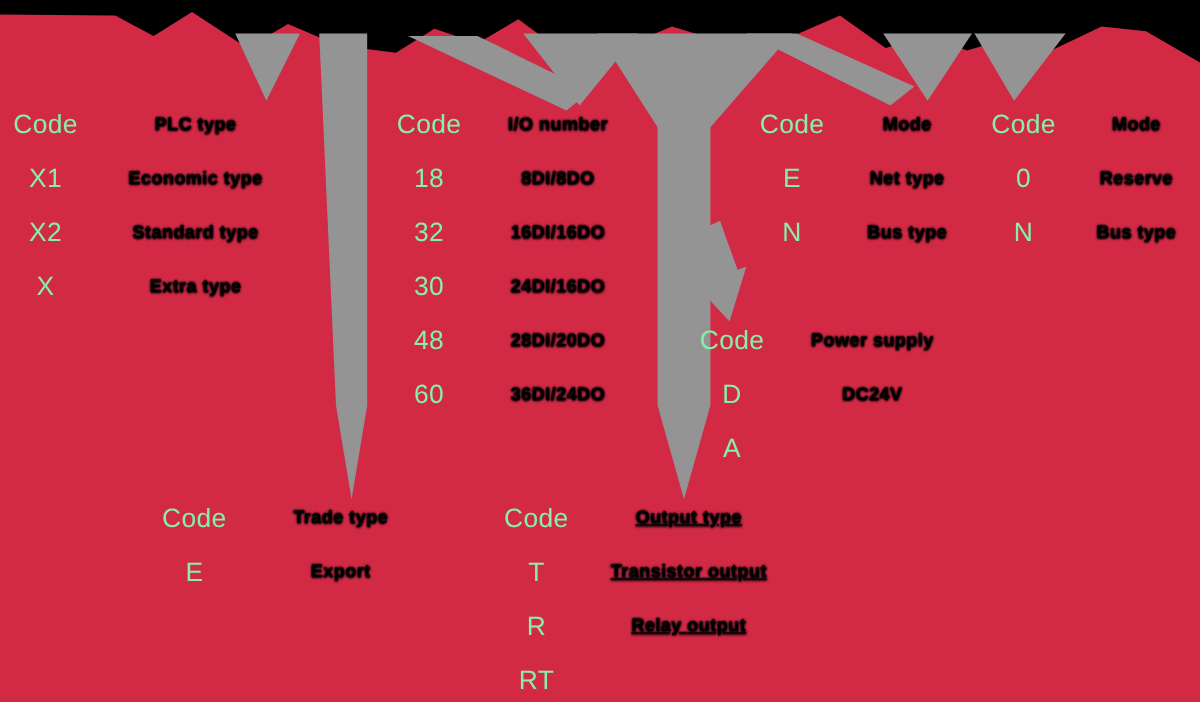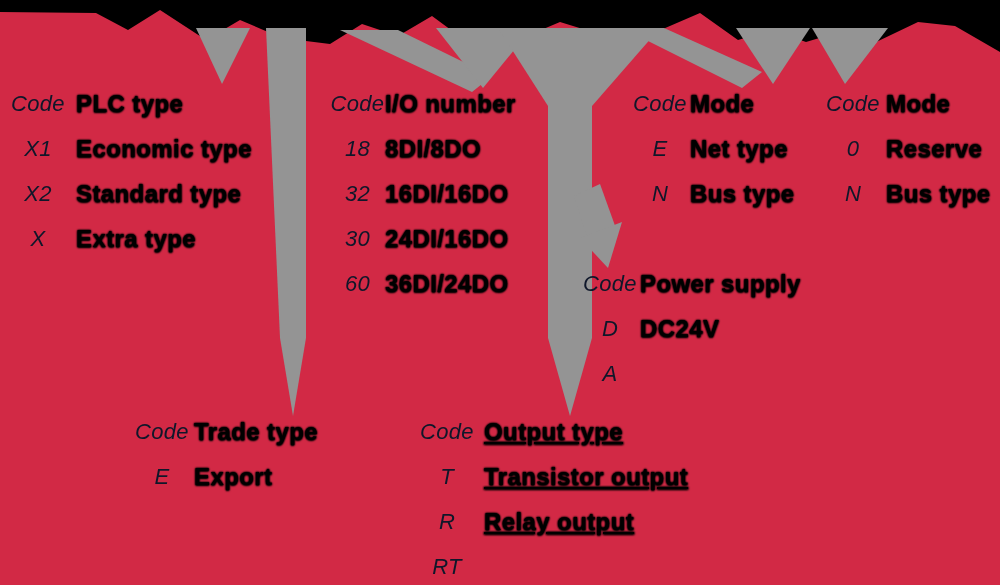--- a/index.html
+++ b/index.html
@@ -5,26 +5,25 @@
   html,body{margin:0;padding:0;}
   body{
     width:1000px;height:585px;position:relative;overflow:hidden;
     background:#d22945;
     font-family:"Liberation Sans", sans-serif;
   }
   #art{position:absolute;left:0;top:0;z-index:0;}
   .tbl{position:absolute;z-index:1;}
   .row{display:flex;height:45px;align-items:center;}
   .code{
-    color:#0f172a;font-size:22px;text-align:center;flex:0 0 auto;
+    color:#86efac;font-size:22px;text-align:center;flex:0 0 auto;
     letter-spacing:0.3px;
-    font-style:italic;
   }
   .val{
-    color:#000;font-weight:700;font-size:24px;text-align:left;flex:0 0 auto;
+    color:#000;font-weight:700;font-size:15px;text-align:center;flex:0 0 auto;
     letter-spacing:0.4px;
     text-shadow:0 0 2px #000,0 0 2px #000,0 1px 2px #000;
     filter:blur(0.6px);
     white-space:nowrap;
   }
   
   .t0 .code{width:76px;}  .t0 .val{width:174px;}
   .t1 .code{width:55px;}  .t1 .val{width:160px;}
   .t2 .code{width:60px;}  .t2 .val{width:132px;}
   .t3 .code{width:66px;}  .t3 .val{width:122px;}
@@ -91,20 +90,24 @@
     </div>
     <div class="row">
       <div class="code">32</div>
       <div class="val">16DI/16DO</div>
     </div>
     <div class="row">
       <div class="code">30</div>
       <div class="val">24DI/16DO</div>
     </div>
     <div class="row">
+      <div class="code">48</div>
+      <div class="val">28DI/20DO</div>
+    </div>
+    <div class="row">
       <div class="code">60</div>
       <div class="val">36DI/24DO</div>
     </div>
   </div>
 <div class="tbl t2">
     <div class="row">
       <div class="code">Code</div>
       <div class="val">Mode</div>
     </div>
     <div class="row">

